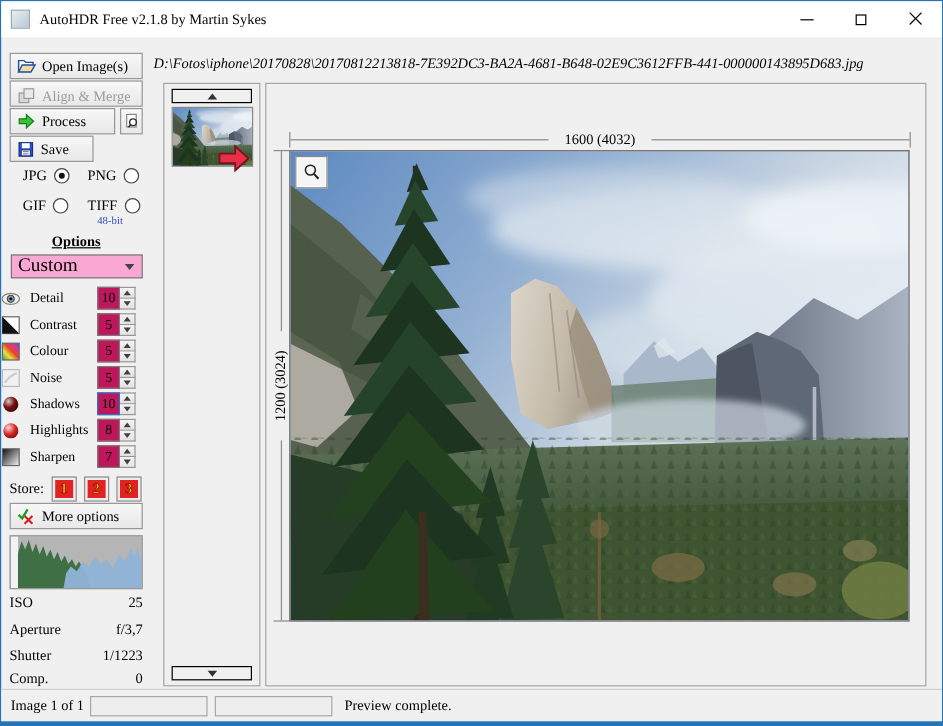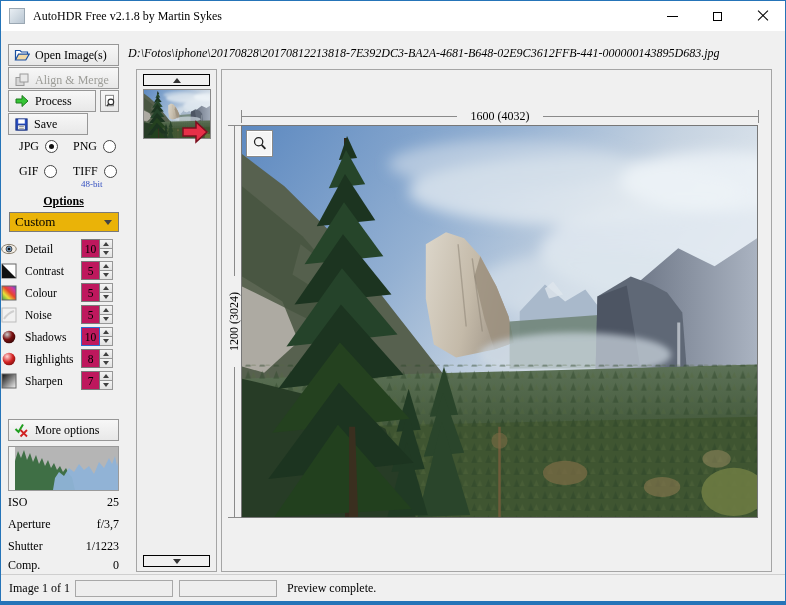--- a/index.html
+++ b/index.html
@@ -32,22 +32,22 @@
   .path-text{position:absolute;left:127px;top:45px;width:650px;font-style:italic;font-size:12px;white-space:nowrap;}
   .fmt-row{position:absolute;left:10px;width:112px;display:flex;align-items:center;}
   .fmt-cell{display:flex;align-items:center;gap:6px;width:56px;}
   .fmt-label{font-size:12px;}
   .radio{width:13px;height:13px;border-radius:50%;border:1px solid #454545;background:#fff;}
   .radio.checked{position:relative;}
   .radio.checked::after{content:"";position:absolute;left:3px;top:3px;width:5px;height:5px;border-radius:50%;background:#111;}
   .tiff-sub{position:absolute;left:80px;top:178px;font-size:9px;color:#3450c0;}
   .opt-heading{position:absolute;left:7px;top:193px;width:111px;text-align:center;font-weight:bold;text-decoration:underline;font-size:12px;}
   .preset-select{
-    position:absolute;left:8px;top:211px;width:110px;height:20px;background:#eab308;border:1px solid #7a7a7a;
-    display:flex;align-items:center;padding-left:5px;font-size:13px;
+    position:absolute;left:8px;top:211px;width:110px;height:20px;background:#f9a8d4;border:1px solid #7a7a7a;
+    display:flex;align-items:center;padding-left:5px;font-size:16px;
   }
   .preset-select .chev{margin-left:auto;margin-right:6px;width:0;height:0;border-left:4px solid transparent;border-right:4px solid transparent;border-top:5px solid #444;}
   .adj-row{position:absolute;left:0;width:112px;height:20px;display:flex;align-items:center;}
   .adj-icon{width:16px;height:16px;flex:0 0 16px;}
   .adj-label{margin-left:8px;font-size:11.5px;white-space:nowrap;}
   .spin{position:absolute;left:80px;top:0;display:flex;height:19px;}
   .spin-value{width:19px;height:19px;border:1px solid #7a7a7a;background:#be185d;display:flex;align-items:center;justify-content:center;font-size:11.5px;}
   .spin-value.focused{border-color:#2a6fd0;}
   .spin-btns{display:flex;flex-direction:column;width:13px;height:19px;}
   .spin-up,.spin-down{flex:1;border:1px solid #979797;border-left:none;background:linear-gradient(#f4f4f4,#e2e2e2);display:flex;align-items:center;justify-content:center;}
@@ -251,21 +251,21 @@
     <span>Process</span>
   </div>
   <div class="btn" style="top:89px;left:99px;width:19px;justify-content:center;padding:0;">
     <svg width="14" height="14" viewBox="0 0 16 16">
       <rect x="3" y="1.5" width="9" height="12" fill="#fff" stroke="#777"></rect>
       <circle cx="9" cy="9" r="3.2" fill="none" stroke="#333" stroke-width="1.3"></circle>
       <line x1="6.8" y1="11.2" x2="4.6" y2="13.8" stroke="#333" stroke-width="1.6"></line>
     </svg>
   </div>
 
-  <div class="btn" style="top:112px;width:80px;">
+  <div class="btn" style="top:112px;width:70px;">
     <svg width="15" height="15" viewBox="0 0 16 16">
       <rect x="2" y="2" width="12" height="12" fill="#2a50c8" stroke="#16307e"></rect>
       <rect x="4.5" y="2.5" width="7" height="4.5" fill="#fff"></rect>
       <rect x="4" y="8.5" width="8" height="5.2" fill="#fff" stroke="#16307e" stroke-width="0.8"></rect>
       <line x1="5.5" y1="10" x2="10.5" y2="10" stroke="#888"></line>
         <line x1="5.5" y1="12" x2="10.5" y2="12" stroke="#888"></line>
     </svg>
     <span>Save</span>
   </div>
 
@@ -392,20 +392,32 @@
     <span class="adj-label">Sharpen</span>
     <span class="spin">
       <span class="spin-value">7</span>
       <span class="spin-btns">
           <span class="spin-up"></span>
           <span class="spin-down"></span>
         </span>
     </span>
   </div>
 
+  <div class="store-row">
+    <span class="store-label">Store:</span>
+    <span class="slot">
+        <span class="slot-num">1</span>
+      </span>
+    <span class="slot">
+        <span class="slot-num">2</span>
+      </span>
+    <span class="slot">
+        <span class="slot-num">3</span>
+      </span>
+  </div>
 
   <div class="btn" style="top:418px;width:111px;">
     <svg width="16" height="16" viewBox="0 0 16 16">
       <path d="M1.5,7 L4.5,10 L9,2.5" stroke="#1f9e1f" stroke-width="2" fill="none"></path>
       <path d="M6.5,8 L13,14.5 M13,8 L6.5,14.5" stroke="#d02020" stroke-width="1.8" fill="none"></path>
     </svg>
     <span>More options</span>
   </div>
 
   <div class="hist">

